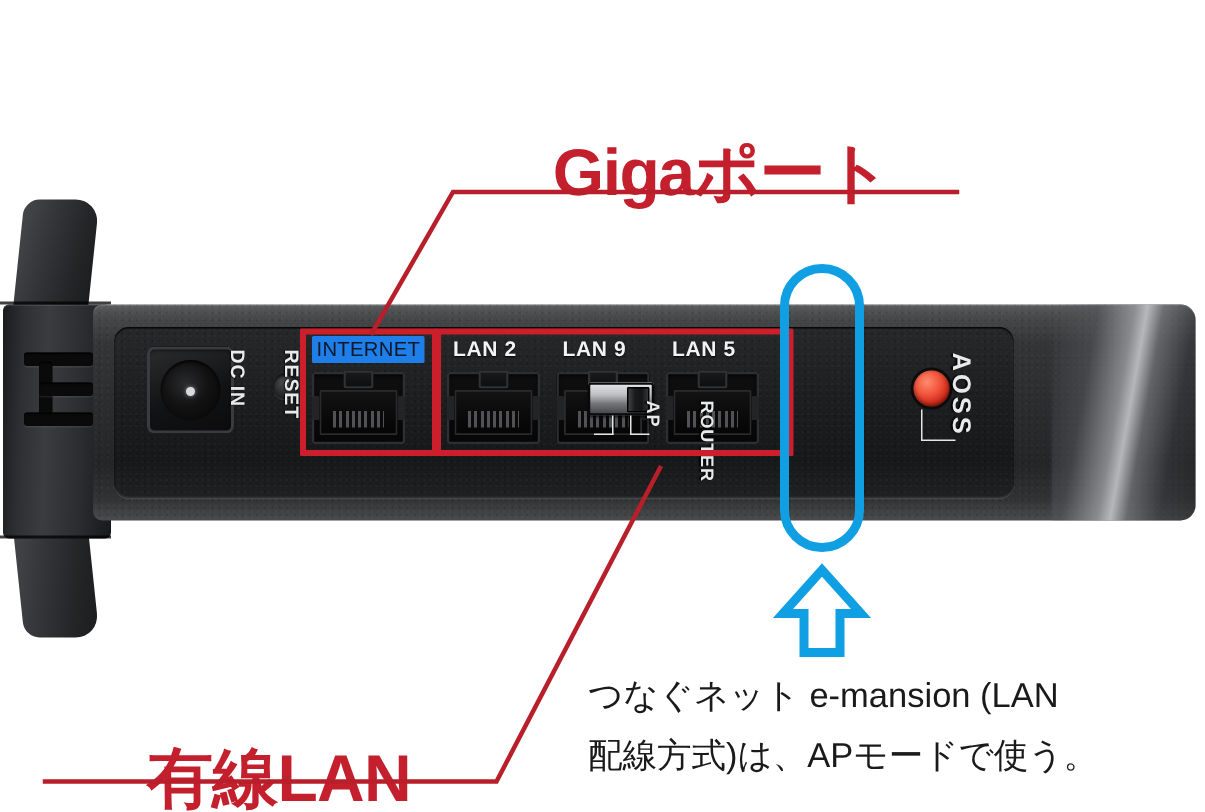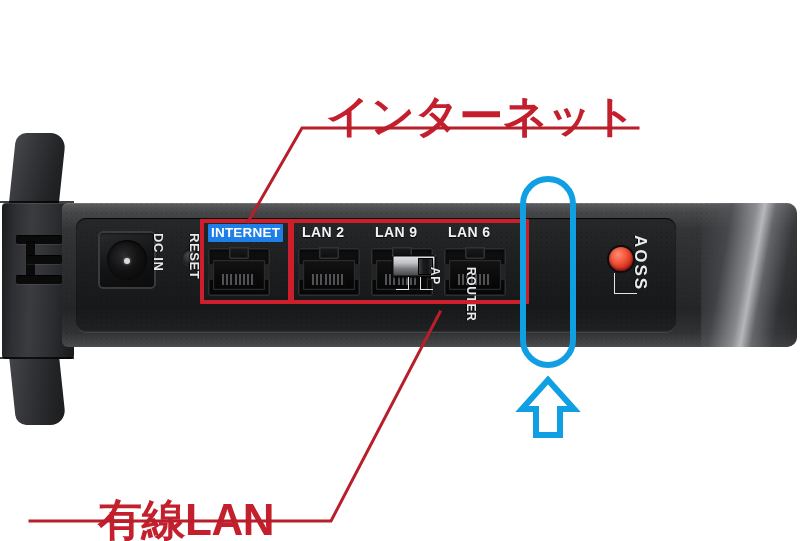--- a/index.html
+++ b/index.html
@@ -270,23 +270,23 @@
     position: absolute;
     color: #f2f3f5;
     font-size: 14px;
     font-weight: bold;
     letter-spacing: 0.4px;
     white-space: nowrap;
     text-shadow: 0 1px 1px rgba(0,0,0,0.9);
   }
   #lbl-internet {
     position: absolute;
-    color: #ffffff;
+    color: #0f172a;
     font-size: 13.5px;
-    font-weight: bold;
+    font-weight: normal;
     letter-spacing: 0.2px;
     background: #1f7fe8;
     padding: 1px 3px 2px 3px;
     border-radius: 1px;
     white-space: nowrap;
   }
   .rj45 {
     position: absolute;
     width: 62px;
     height: 48px;
@@ -426,29 +426,30 @@
     border-radius: 28px;
     box-sizing: border-box;
   }
 </style>
 </head>
 <body>
 
 <div id="stage">
 
   <div class="anno-red" id="anno-internet">
-    <div class="l1">インターネット</div>
     <div class="l2">Gigaポート</div>
   </div>
 
   <div class="anno-red" id="anno-lan">
     <div class="l1">有線LAN</div>
     
   </div>
 
+  <div id="caption">つなぐネット e-mansion (LAN
+配線方式)は、APモードで使う。</div>
 
   <div id="stand">
     <div class="stand-wing" id="wing-top"></div>
     <div class="stand-wing" id="wing-bot"></div>
     <div id="stand-mid">
       <div class="stand-slot" id="slot-a"></div>
       <div class="stand-slot" id="slot-v"></div>
       <div class="stand-slot" id="slot-b"></div>
       <div class="stand-slot" id="slot-c"></div>
     </div>
@@ -491,21 +492,21 @@
 
     <div class="port-label" style="left:313px; top:21px;">LAN 9</div>
     <div class="rj45" style="left:309px; top:45px;">
       <div class="rj45-tab"></div>
       <div class="rj45-tab r"></div>
       <div class="rj45-inner">
         <div class="rj45-pins"></div>
       </div>
     </div>
 
-    <div class="port-label" style="left:386px; top:21px;">LAN 6</div>
+    <div class="port-label" style="left:386px; top:21px;">LAN 5</div>
     <div class="rj45" style="left:382px; top:45px;">
       <div class="rj45-tab"></div>
       <div class="rj45-tab r"></div>
       <div class="rj45-inner">
         <div class="rj45-pins"></div>
       </div>
     </div>
 
     <div id="switch">
       <div id="switch-knob"></div>

